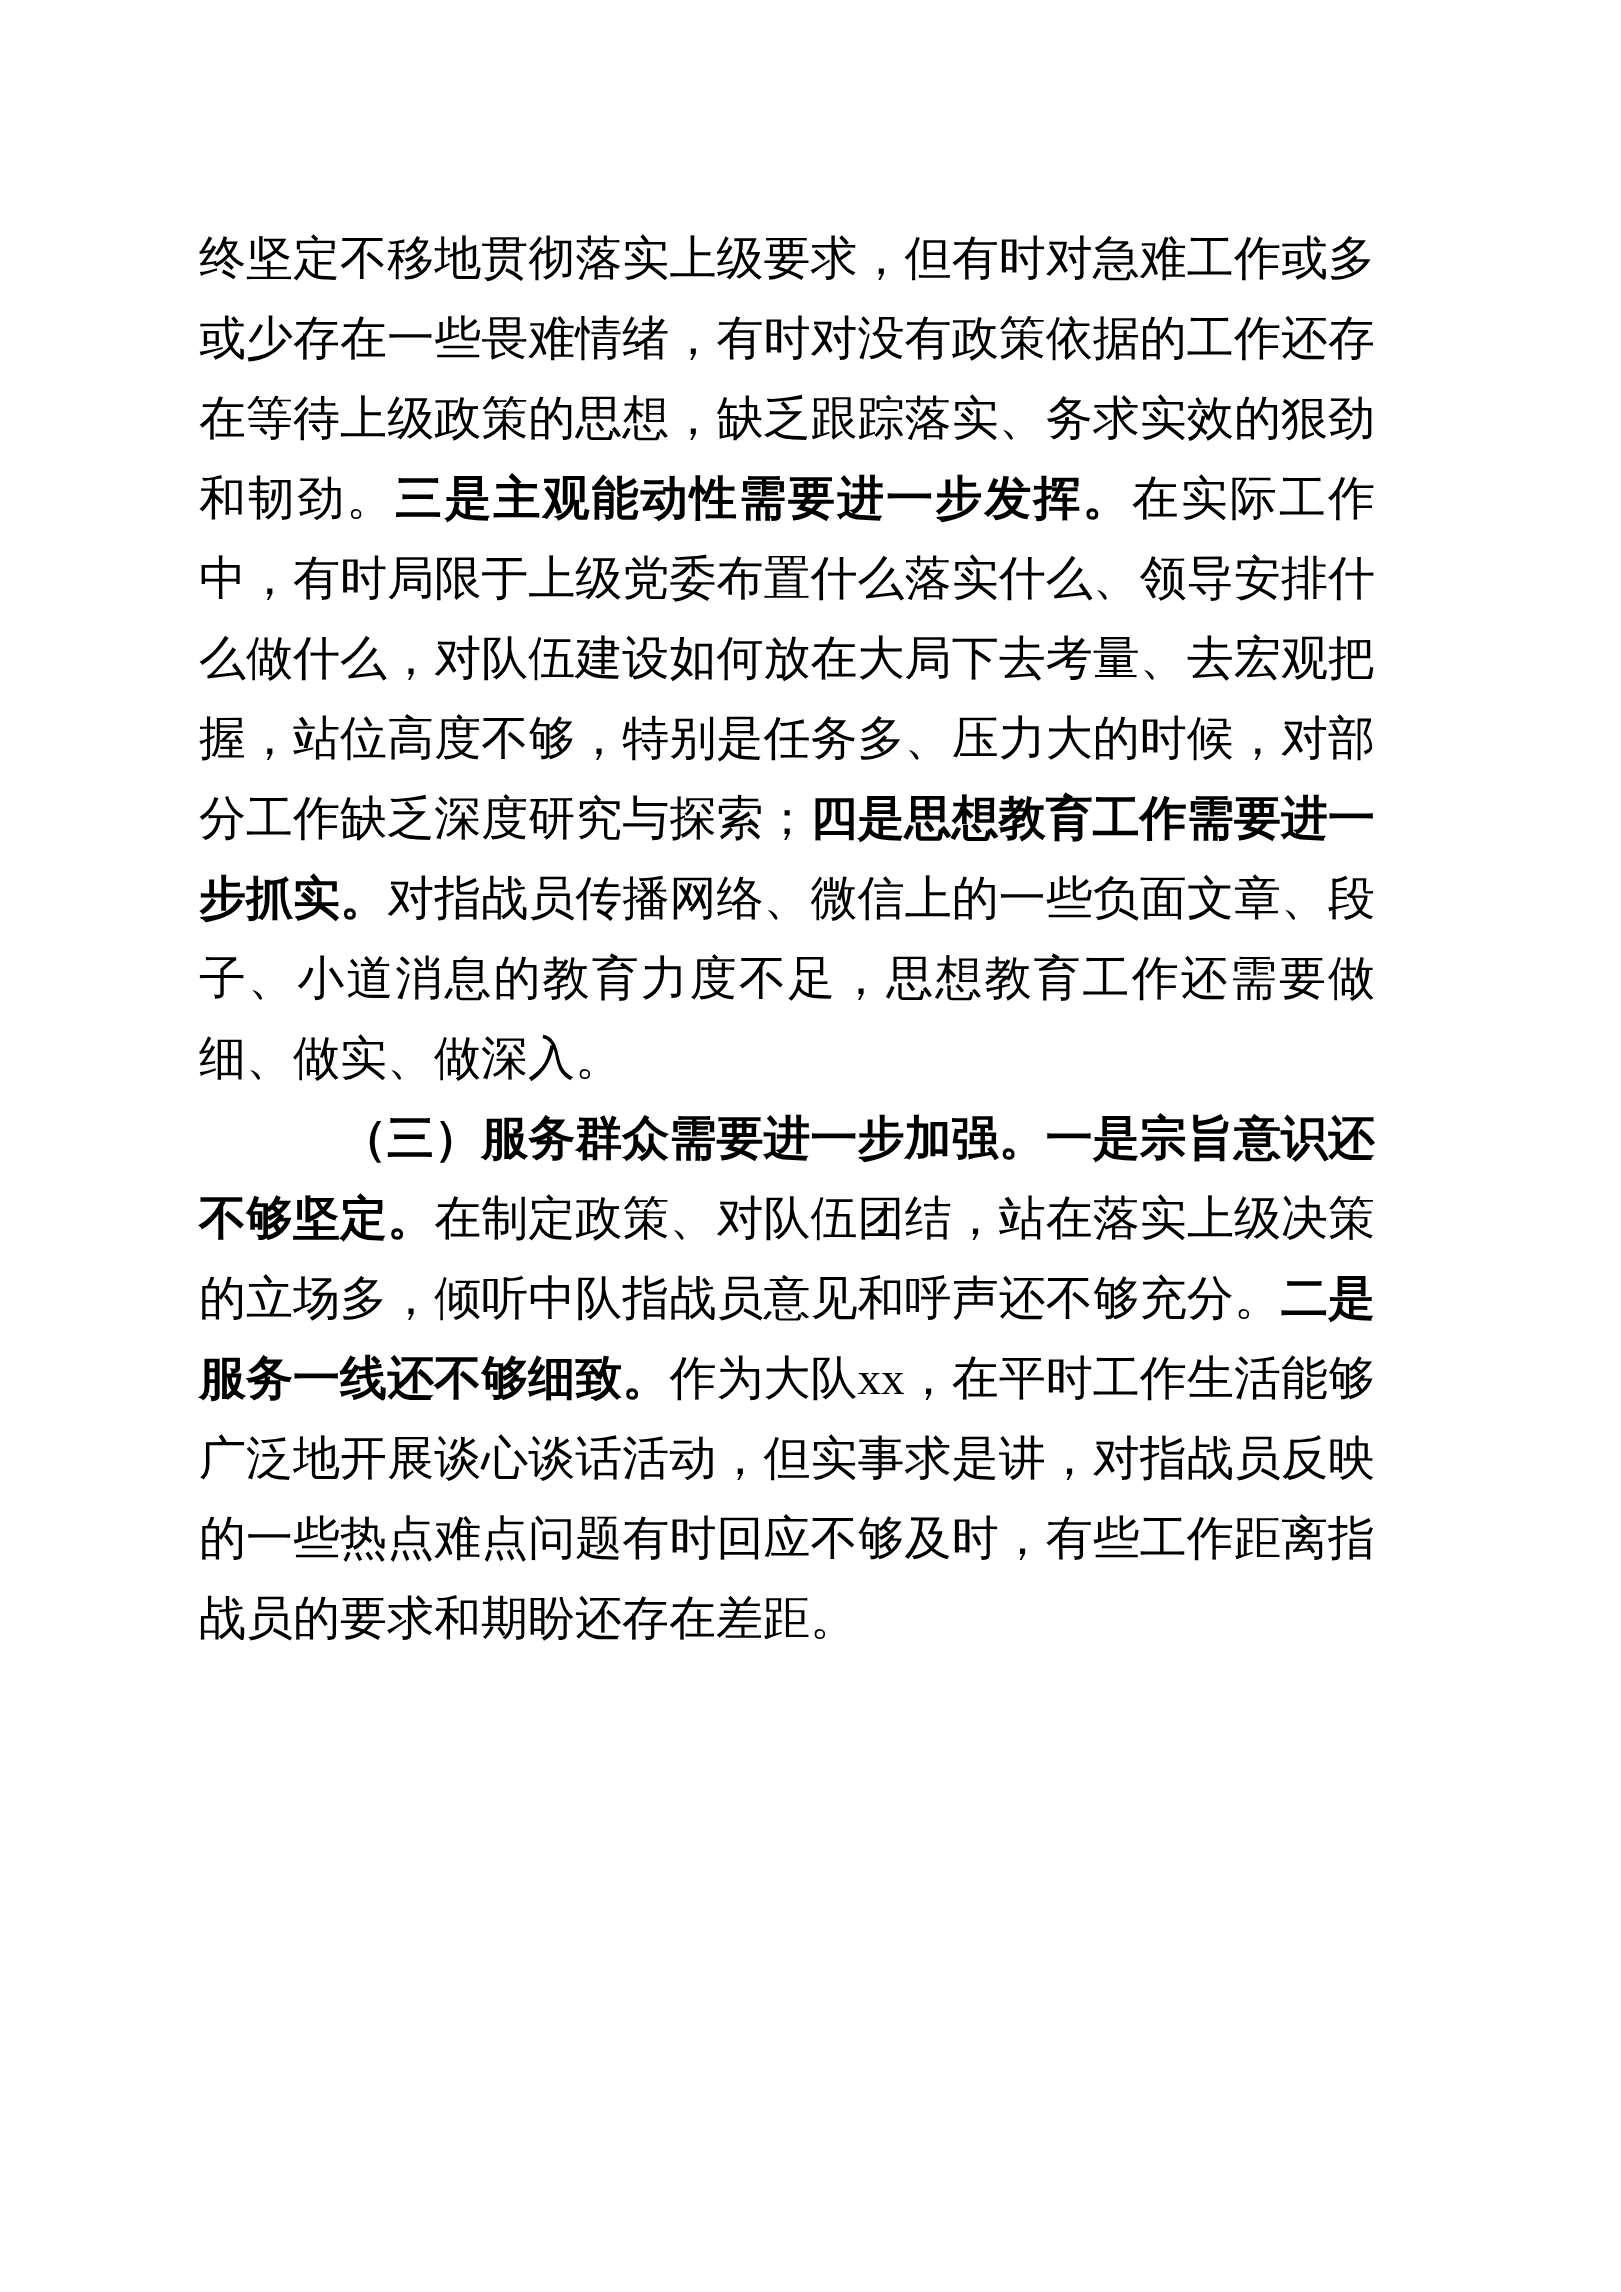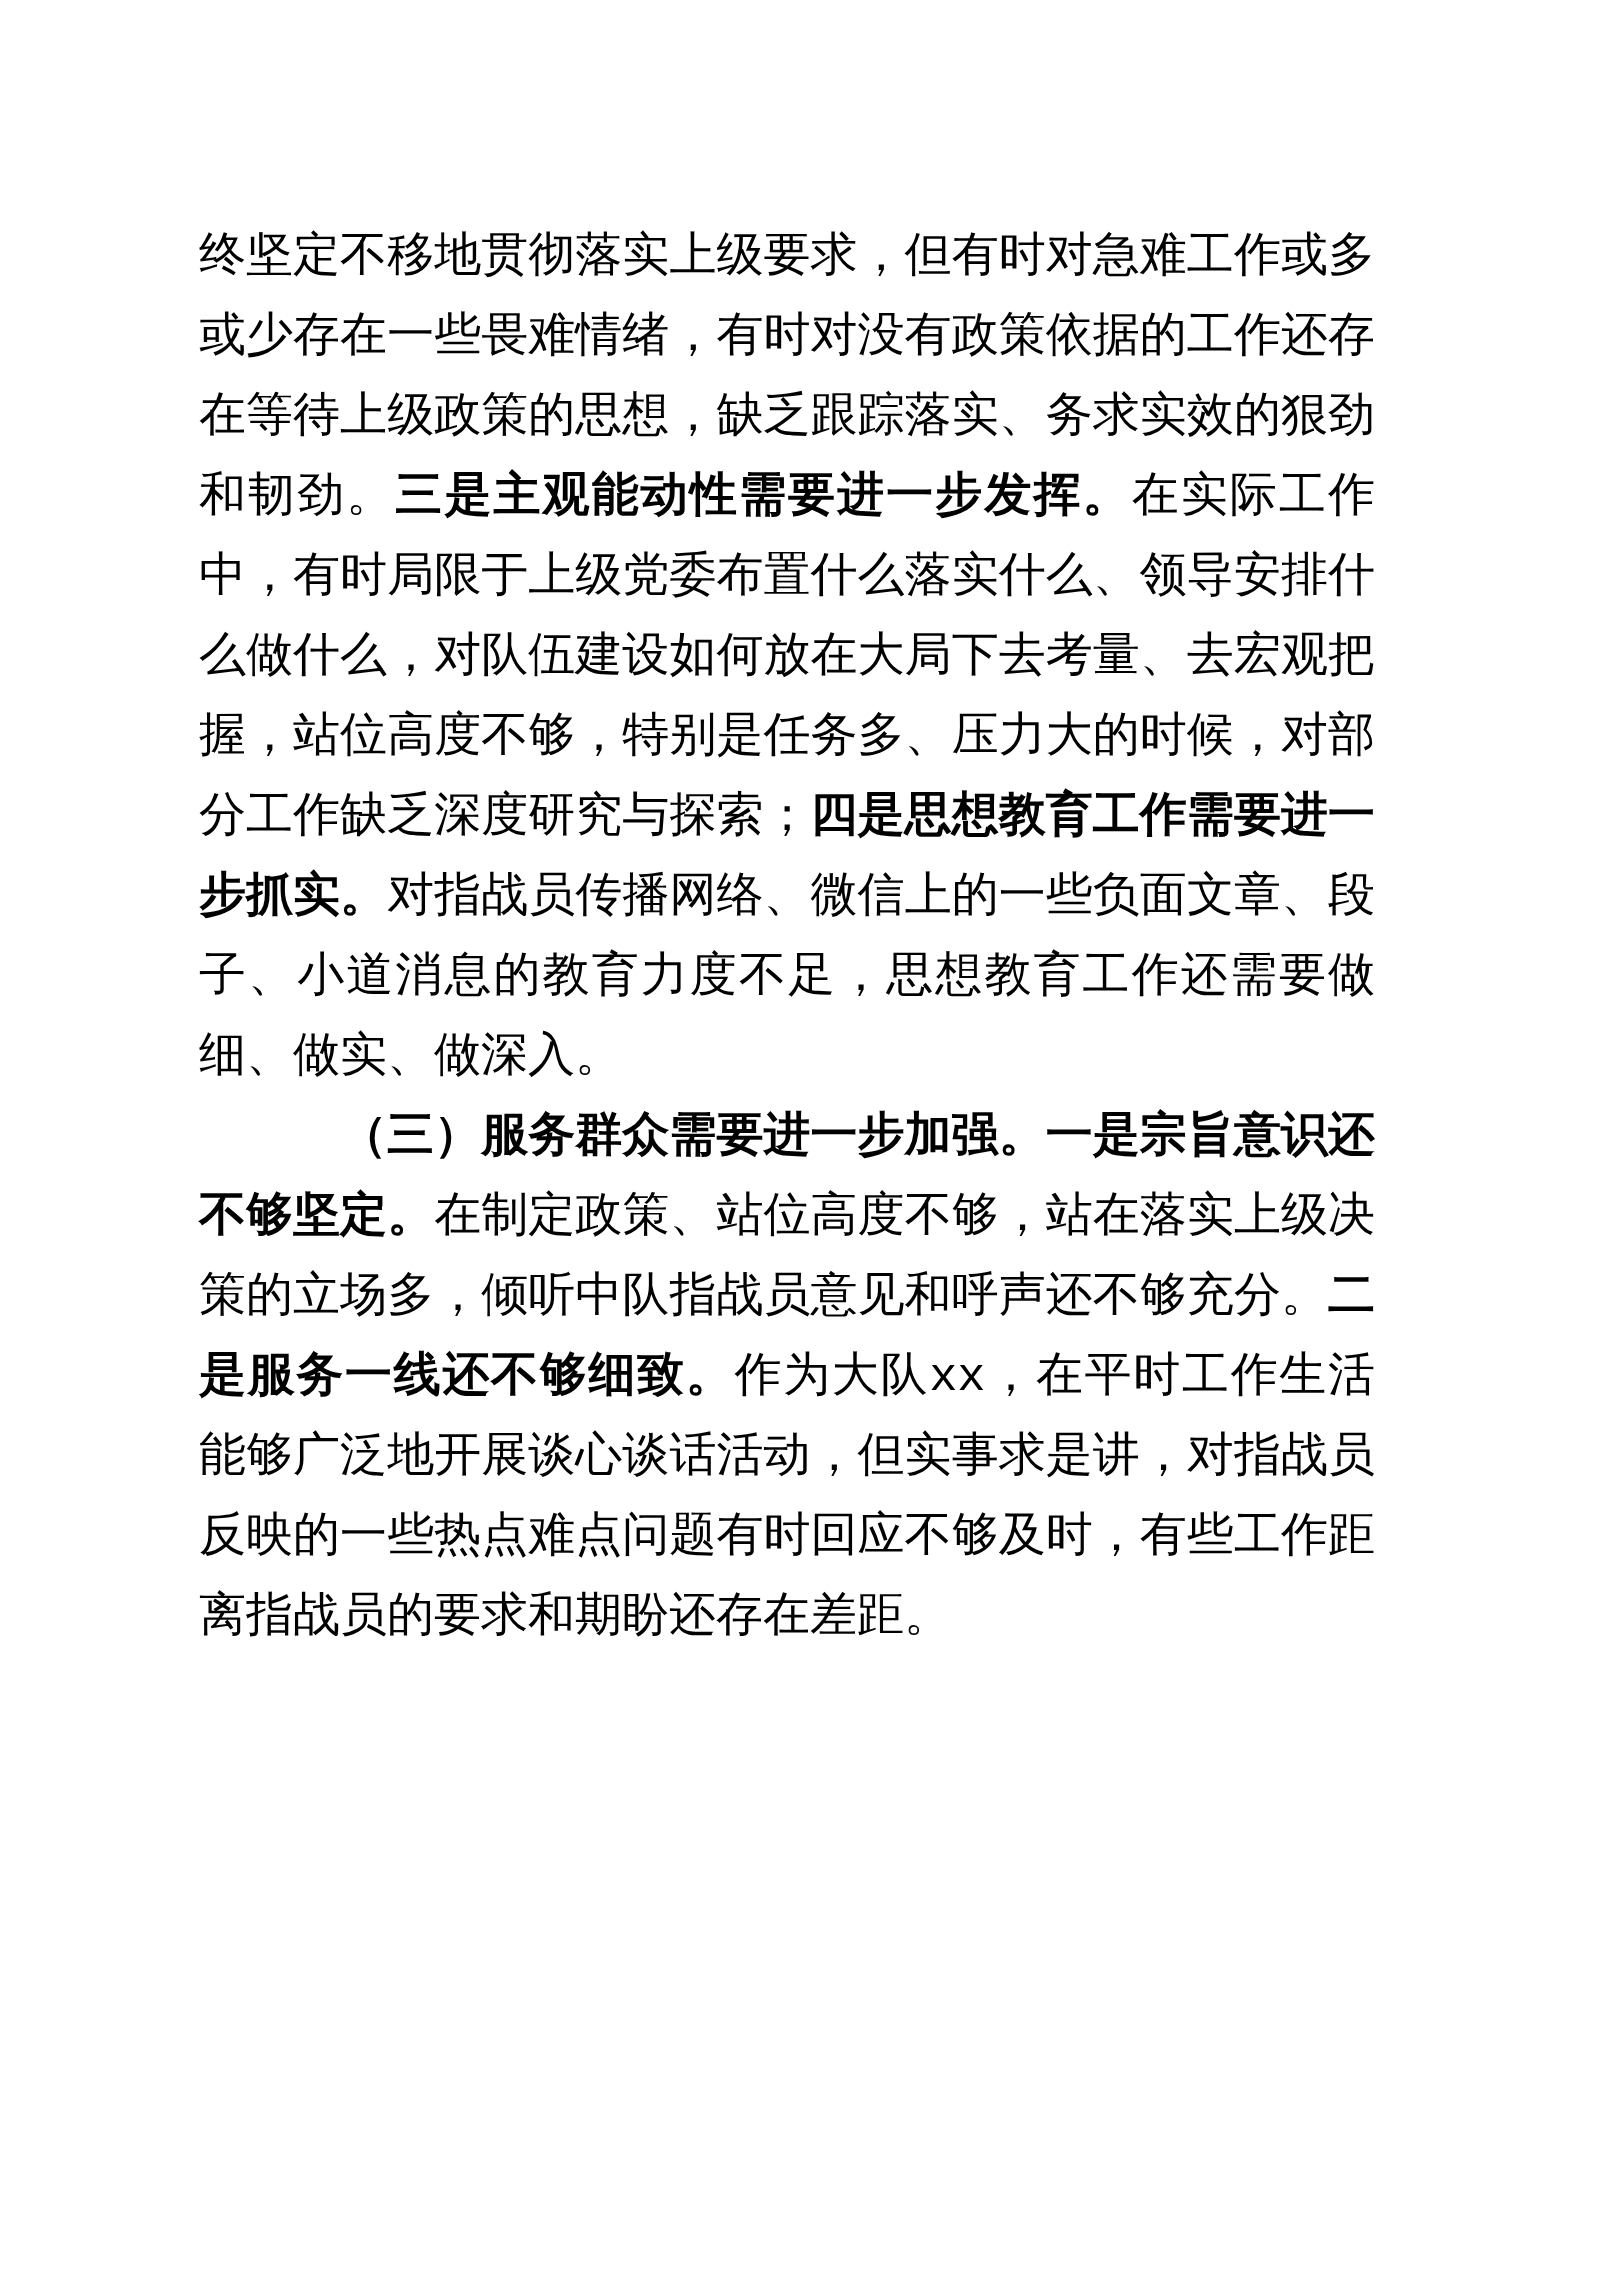--- a/index.html
+++ b/index.html
@@ -7,21 +7,21 @@
     padding: 0;
     background: #e8e8e8;
   }
   .page {
     position: relative;
     width: 1621px;
     height: 2293px;
     background: #ffffff;
     margin: 0 auto;
     overflow: hidden;
-    font-family: Liberation Mono, monospace;
+    font-family: Liberation Serif, serif;
   }
   .text-block {
     position: absolute;
     left: 199px;
     top: 218px;
     width: 1176px;
   }
   .text-block p {
     margin: 0;
     padding: 0;
@@ -37,16 +37,16 @@
   }
   .run { font-weight: normal; }
   .run.bold { font-weight: bold; }
 </style>
 </head>
 <body>
 
 <div class="page">
   <div class="text-block" id="doc-body">
       <p><span class="run">终坚定不移地贯彻落实上级要求，但有时对急难工作或多或少存在一些畏难情绪，有时对没有政策依据的工作还存在等待上级政策的思想，缺乏跟踪落实、务求实效的狠劲和韧劲。</span><span class="run bold">三是主观能动性需要进一步发挥。</span><span class="run">在实际工作中，有时局限于上级党委布置什么落实什么、领导安排什么做什么，对队伍建设如何放在大局下去考量、去宏观把握，站位高度不够，特别是任务多、压力大的时候，对部分工作缺乏深度研究与探索；</span><span class="run bold">四是思想教育工作需要进一步抓实。</span><span class="run">对指战员传播网络、微信上的一些负面文章、段子、小道消息的教育力度不足，思想教育工作还需要做细、做实、做深入。</span></p>
-      <p class="indent"><span class="run bold">（三）服务群众需要进一步加强。一是宗旨意识还不够坚定。</span><span class="run">在制定政策、站位高度不够，站在落实上级决策的立场多，倾听中队指战员意见和呼声还不够充分。</span><span class="run bold">二是服务一线还不够细致。</span><span class="run">作为大队xx，在平时工作生活能够广泛地开展谈心谈话活动，但实事求是讲，对指战员反映的一些热点难点问题有时回应不够及时，有些工作距离指战员的要求和期盼还存在差距。</span></p>
+      <p class="indent"><span class="run bold">（三）服务群众需要进一步加强。一是宗旨意识还不够坚定。</span><span class="run">在制定政策、对队伍团结，站在落实上级决策的立场多，倾听中队指战员意见和呼声还不够充分。</span><span class="run bold">二是服务一线还不够细致。</span><span class="run">作为大队xx，在平时工作生活能够广泛地开展谈心谈话活动，但实事求是讲，对指战员反映的一些热点难点问题有时回应不够及时，有些工作距离指战员的要求和期盼还存在差距。</span></p>
     </div>
 </div>
 
 
 </body></html>

